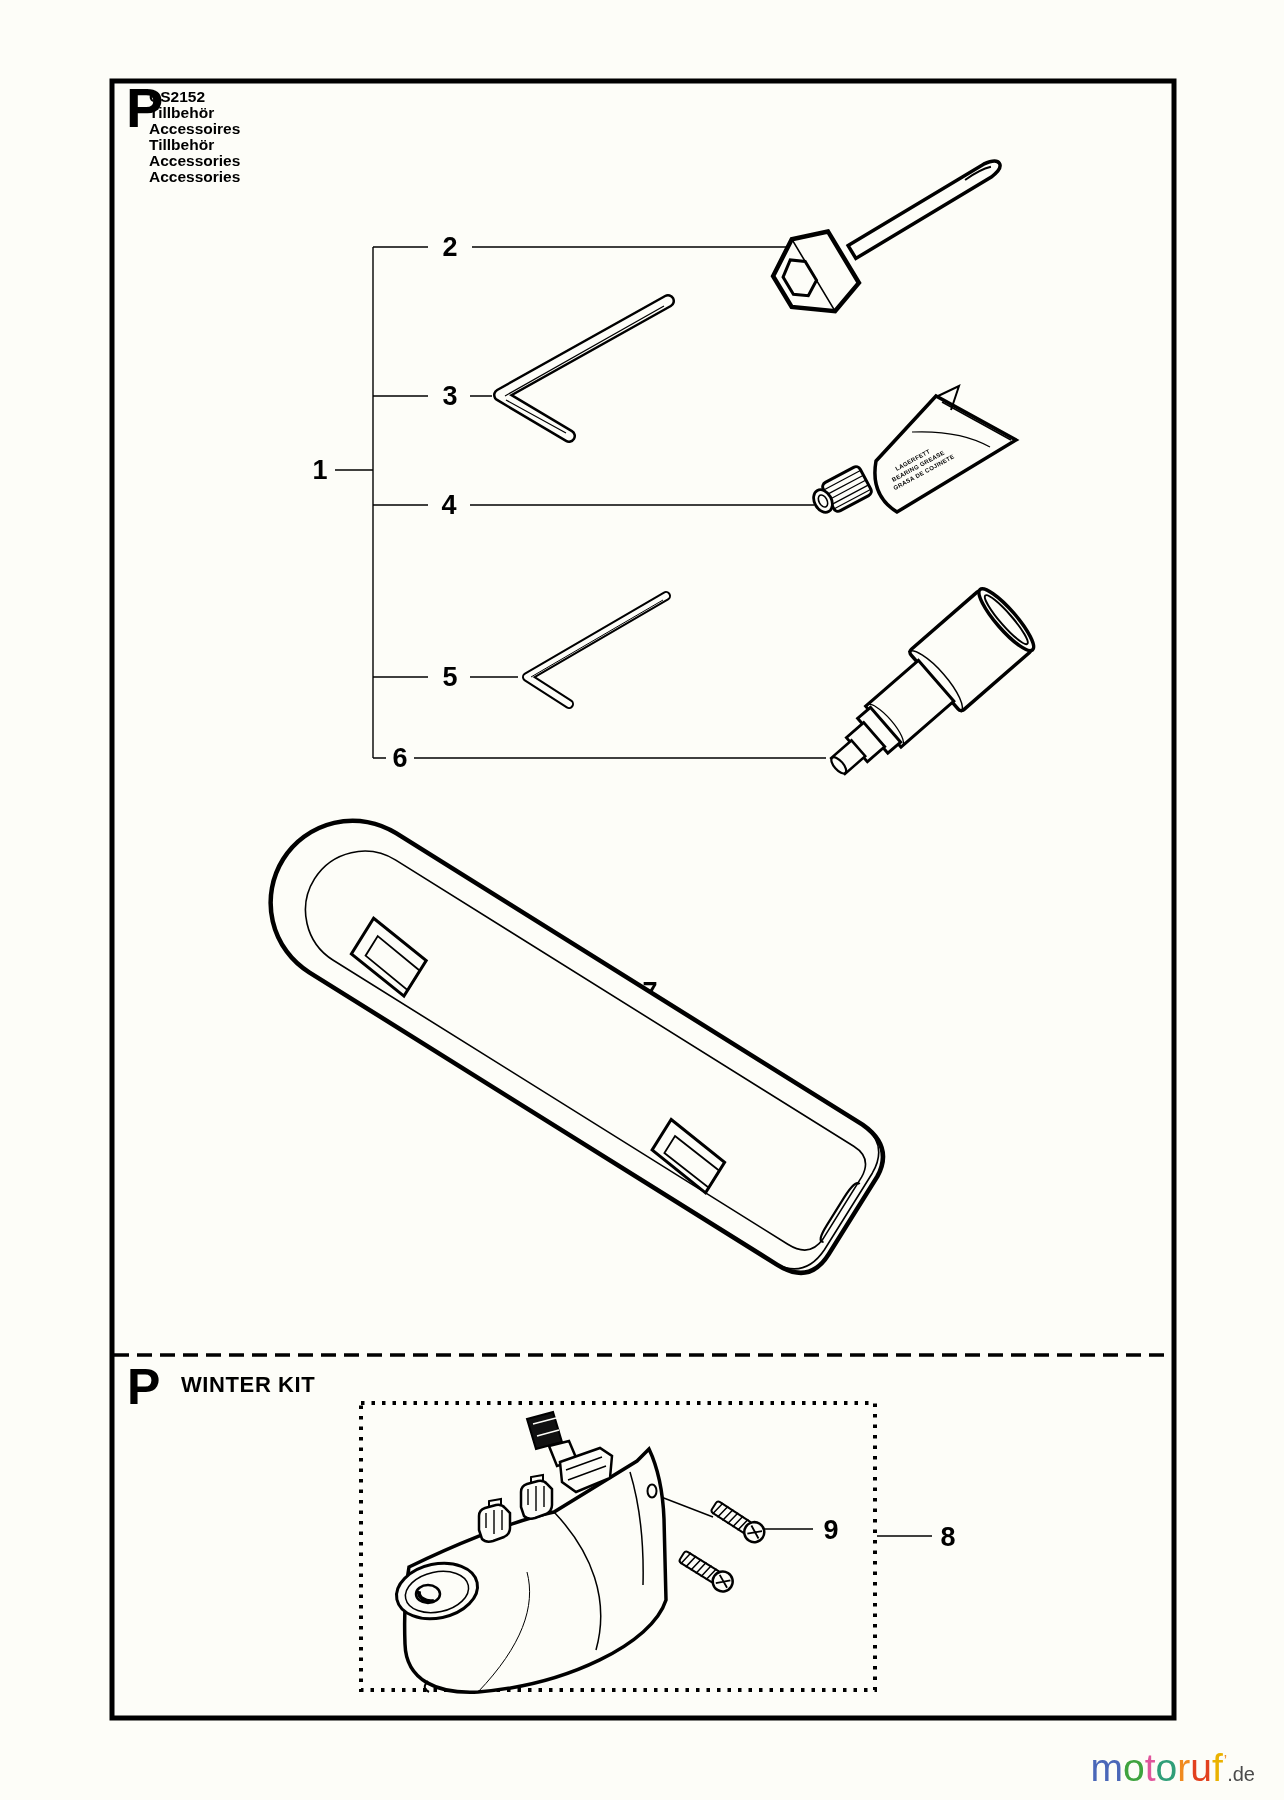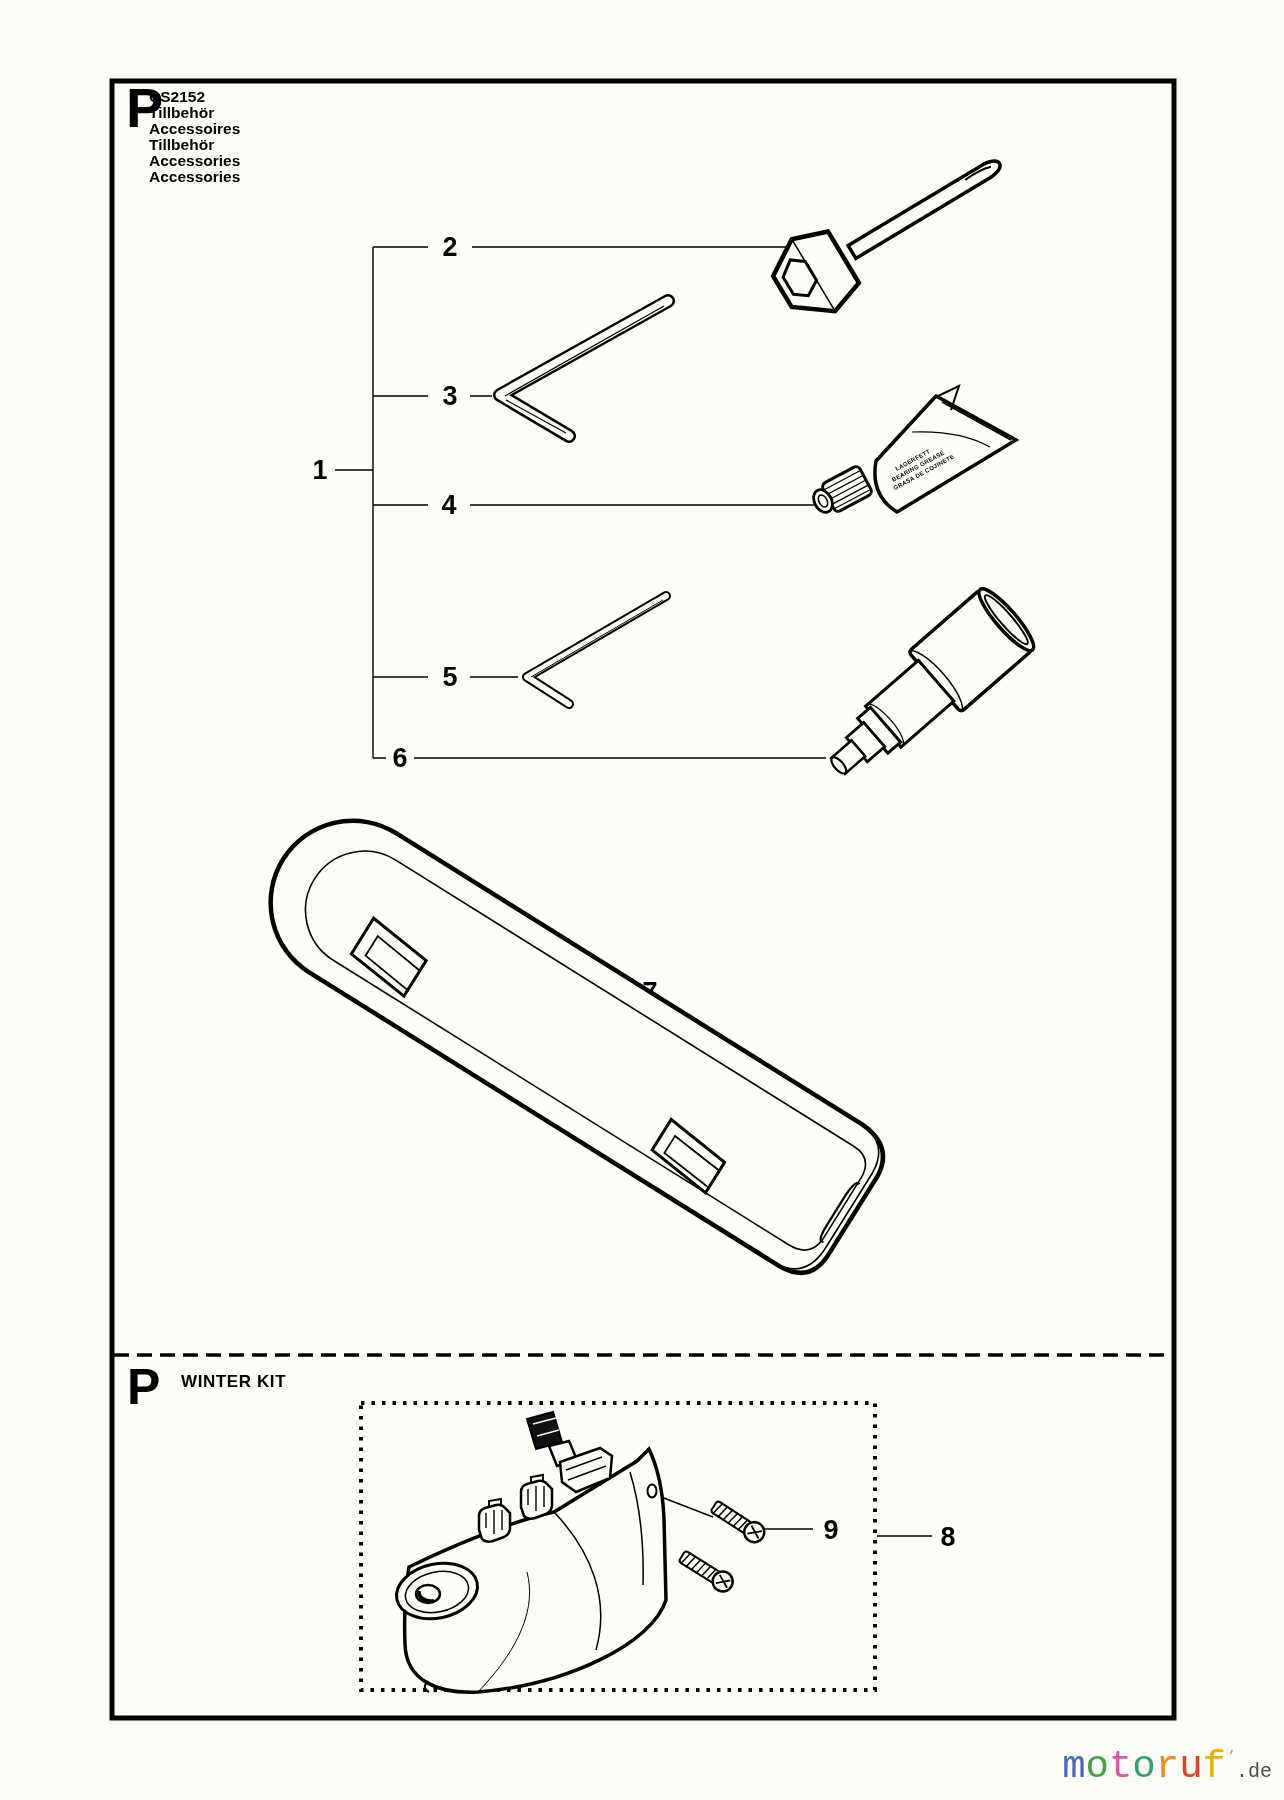--- a/index.html
+++ b/index.html
@@ -2,22 +2,22 @@
 <html><head>
 <meta charset="utf-8">
 <style>
   html,body{margin:0;padding:0;background:#e8e8e8;}
   .page{position:relative;width:1284px;height:1800px;background:#fdfdf8;overflow:hidden;
         font-family:"Liberation Sans",sans-serif;color:#000;margin:0 auto;}
   svg.draw{position:absolute;left:0;top:0;}
   .hdr-P{position:absolute;left:126px;top:80px;font-size:56px;font-weight:bold;line-height:1;}
   .hdr-block{position:absolute;left:149px;top:89px;font-size:15.5px;font-weight:bold;line-height:16px;}
   .wk-P{position:absolute;left:127px;top:1362px;font-size:50px;font-weight:bold;line-height:1;}
-  .wk-title{position:absolute;left:181px;top:1372px;font-size:17px;font-weight:bold;letter-spacing:.6px;}
-  .watermark{position:absolute;right:12px;top:1748px;font-family:Liberation Mono, monospace;
+  .wk-title{position:absolute;left:181px;top:1372px;font-size:22px;font-weight:bold;letter-spacing:.6px;}
+  .watermark{position:absolute;right:29px;top:1748px;font-family:Liberation Sans, sans-serif;
              font-size:39px;line-height:1;white-space:nowrap;}
   .watermark .tick{font-size:15px;vertical-align:16px;margin-left:1px;}
   .watermark .suffix{font-size:20px;}
   .num{font-family:"Liberation Sans",sans-serif;font-weight:bold;font-size:27px;}
   .tubetxt{font-family:"Liberation Sans",sans-serif;font-weight:bold;font-size:6px;letter-spacing:.3px;}
 </style>
 </head>
 <body>
 
 <div class="page">

